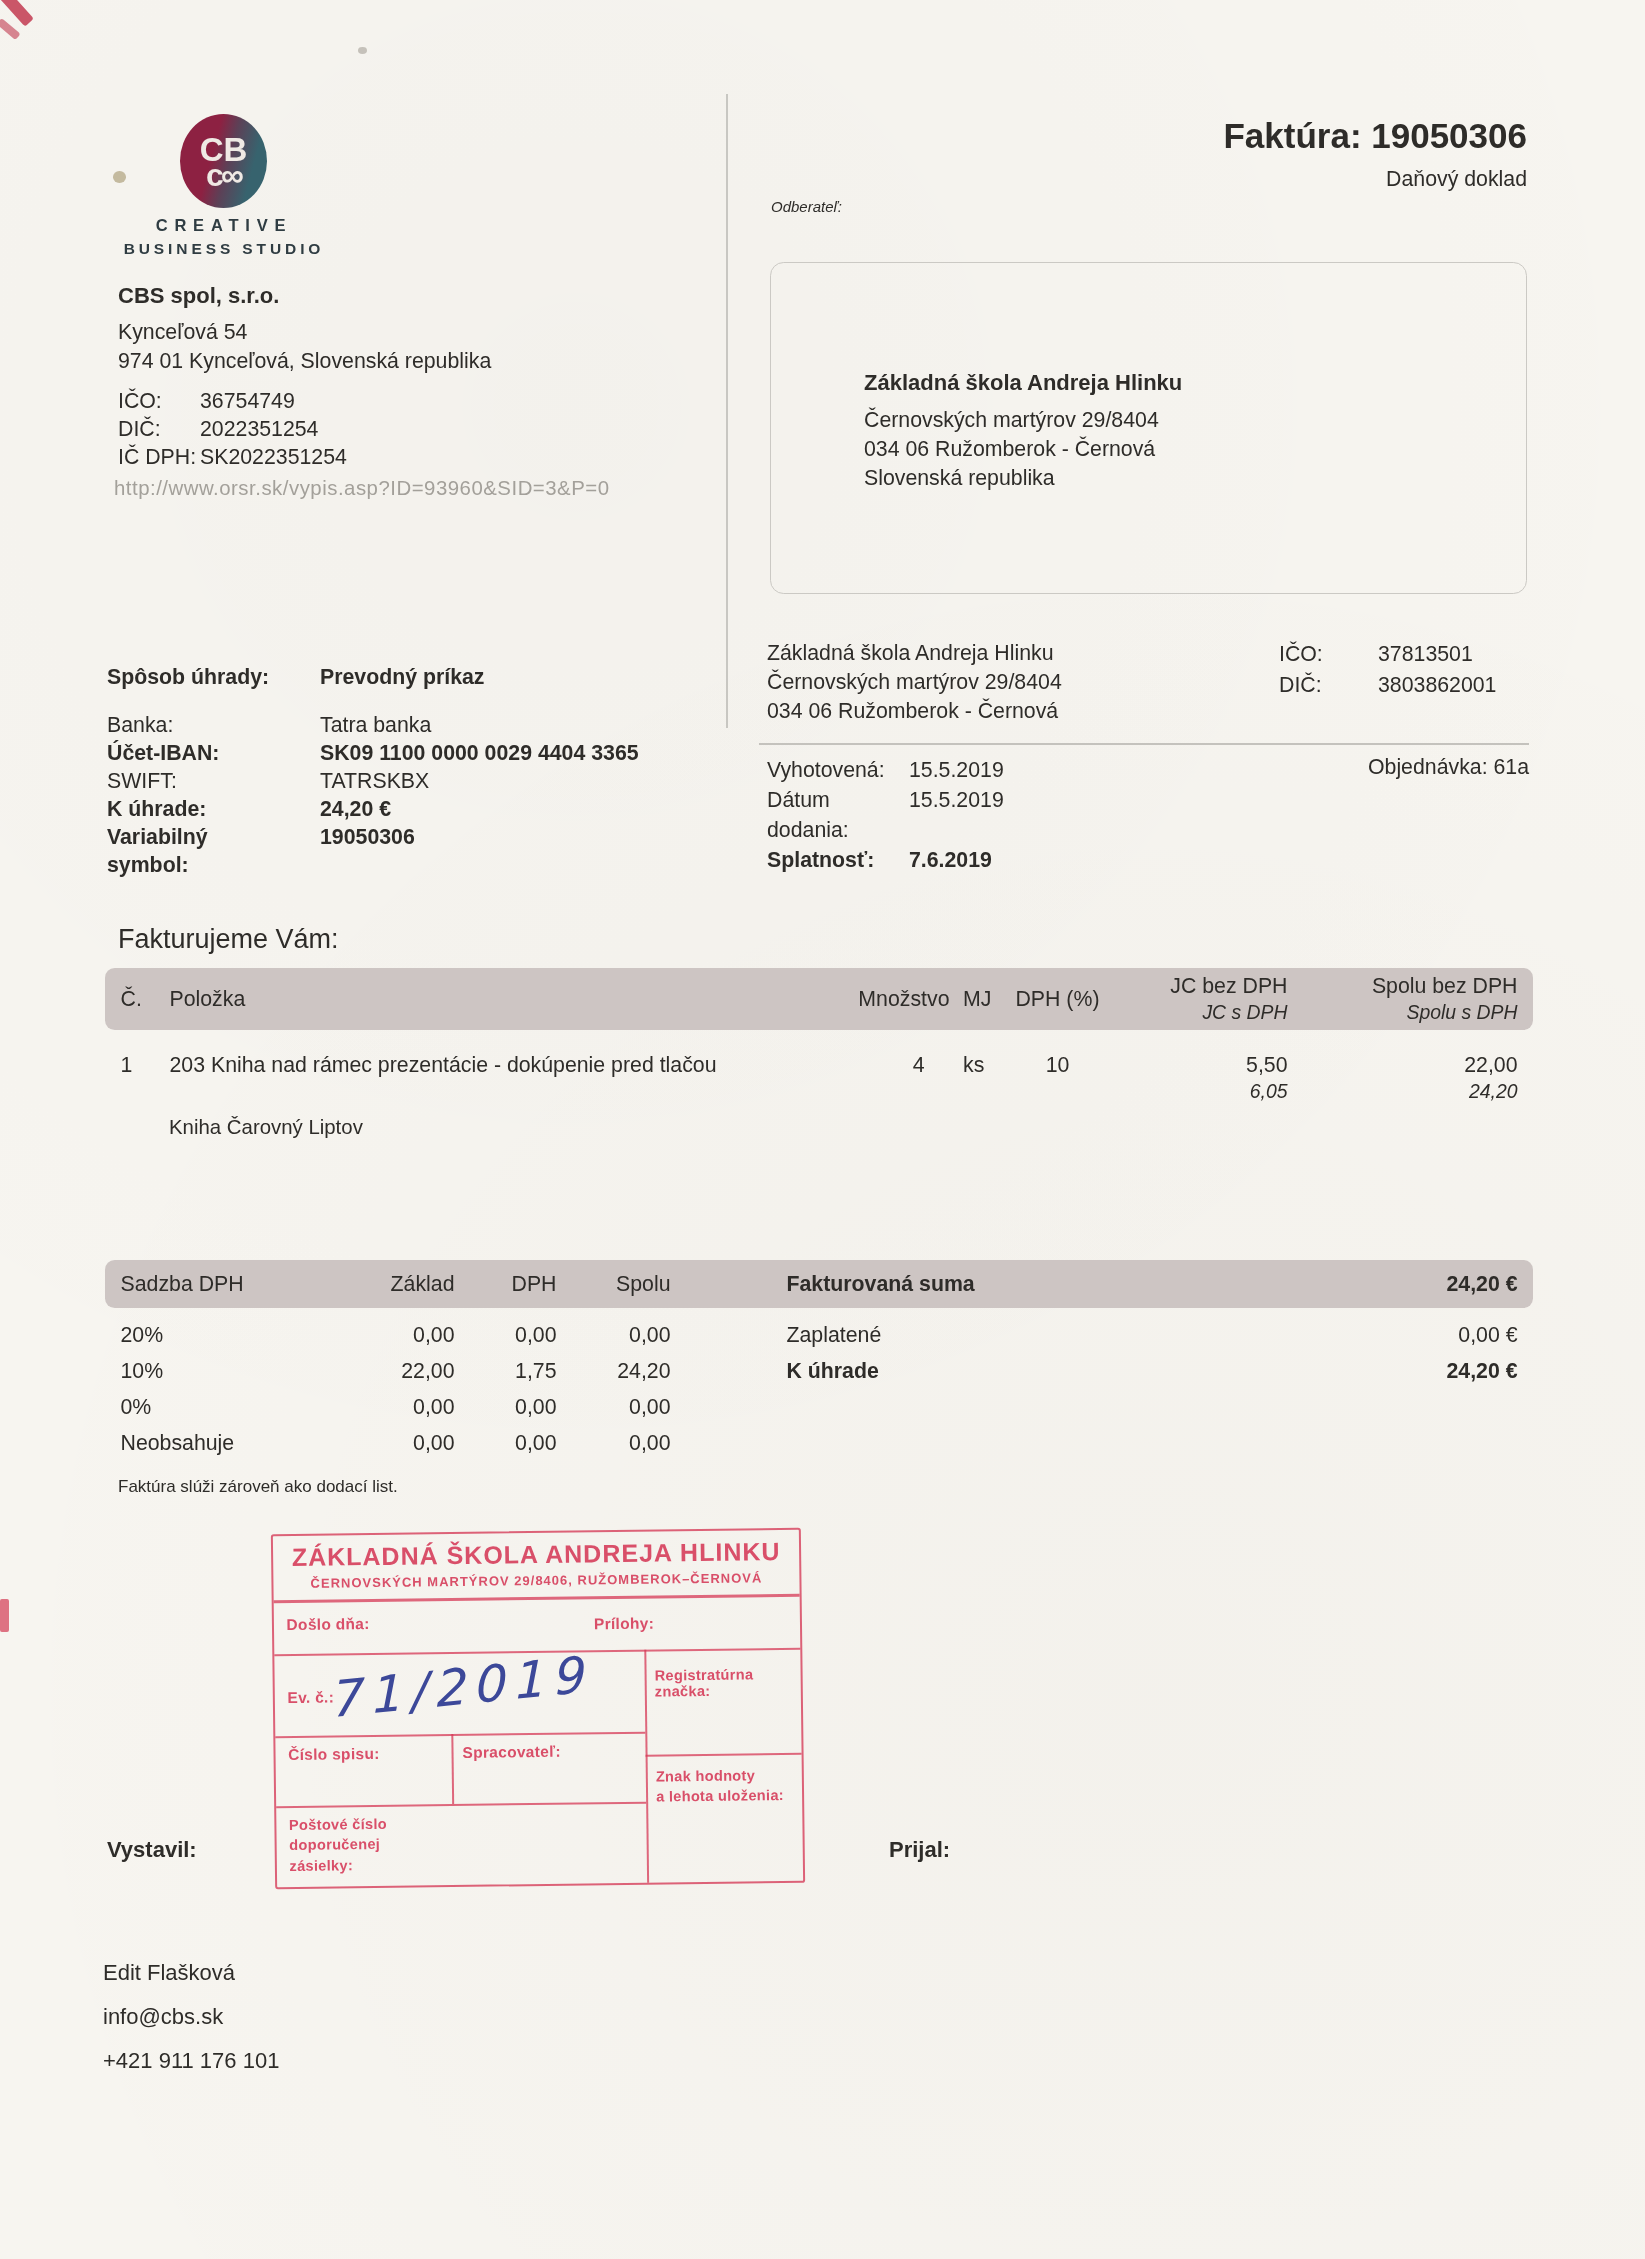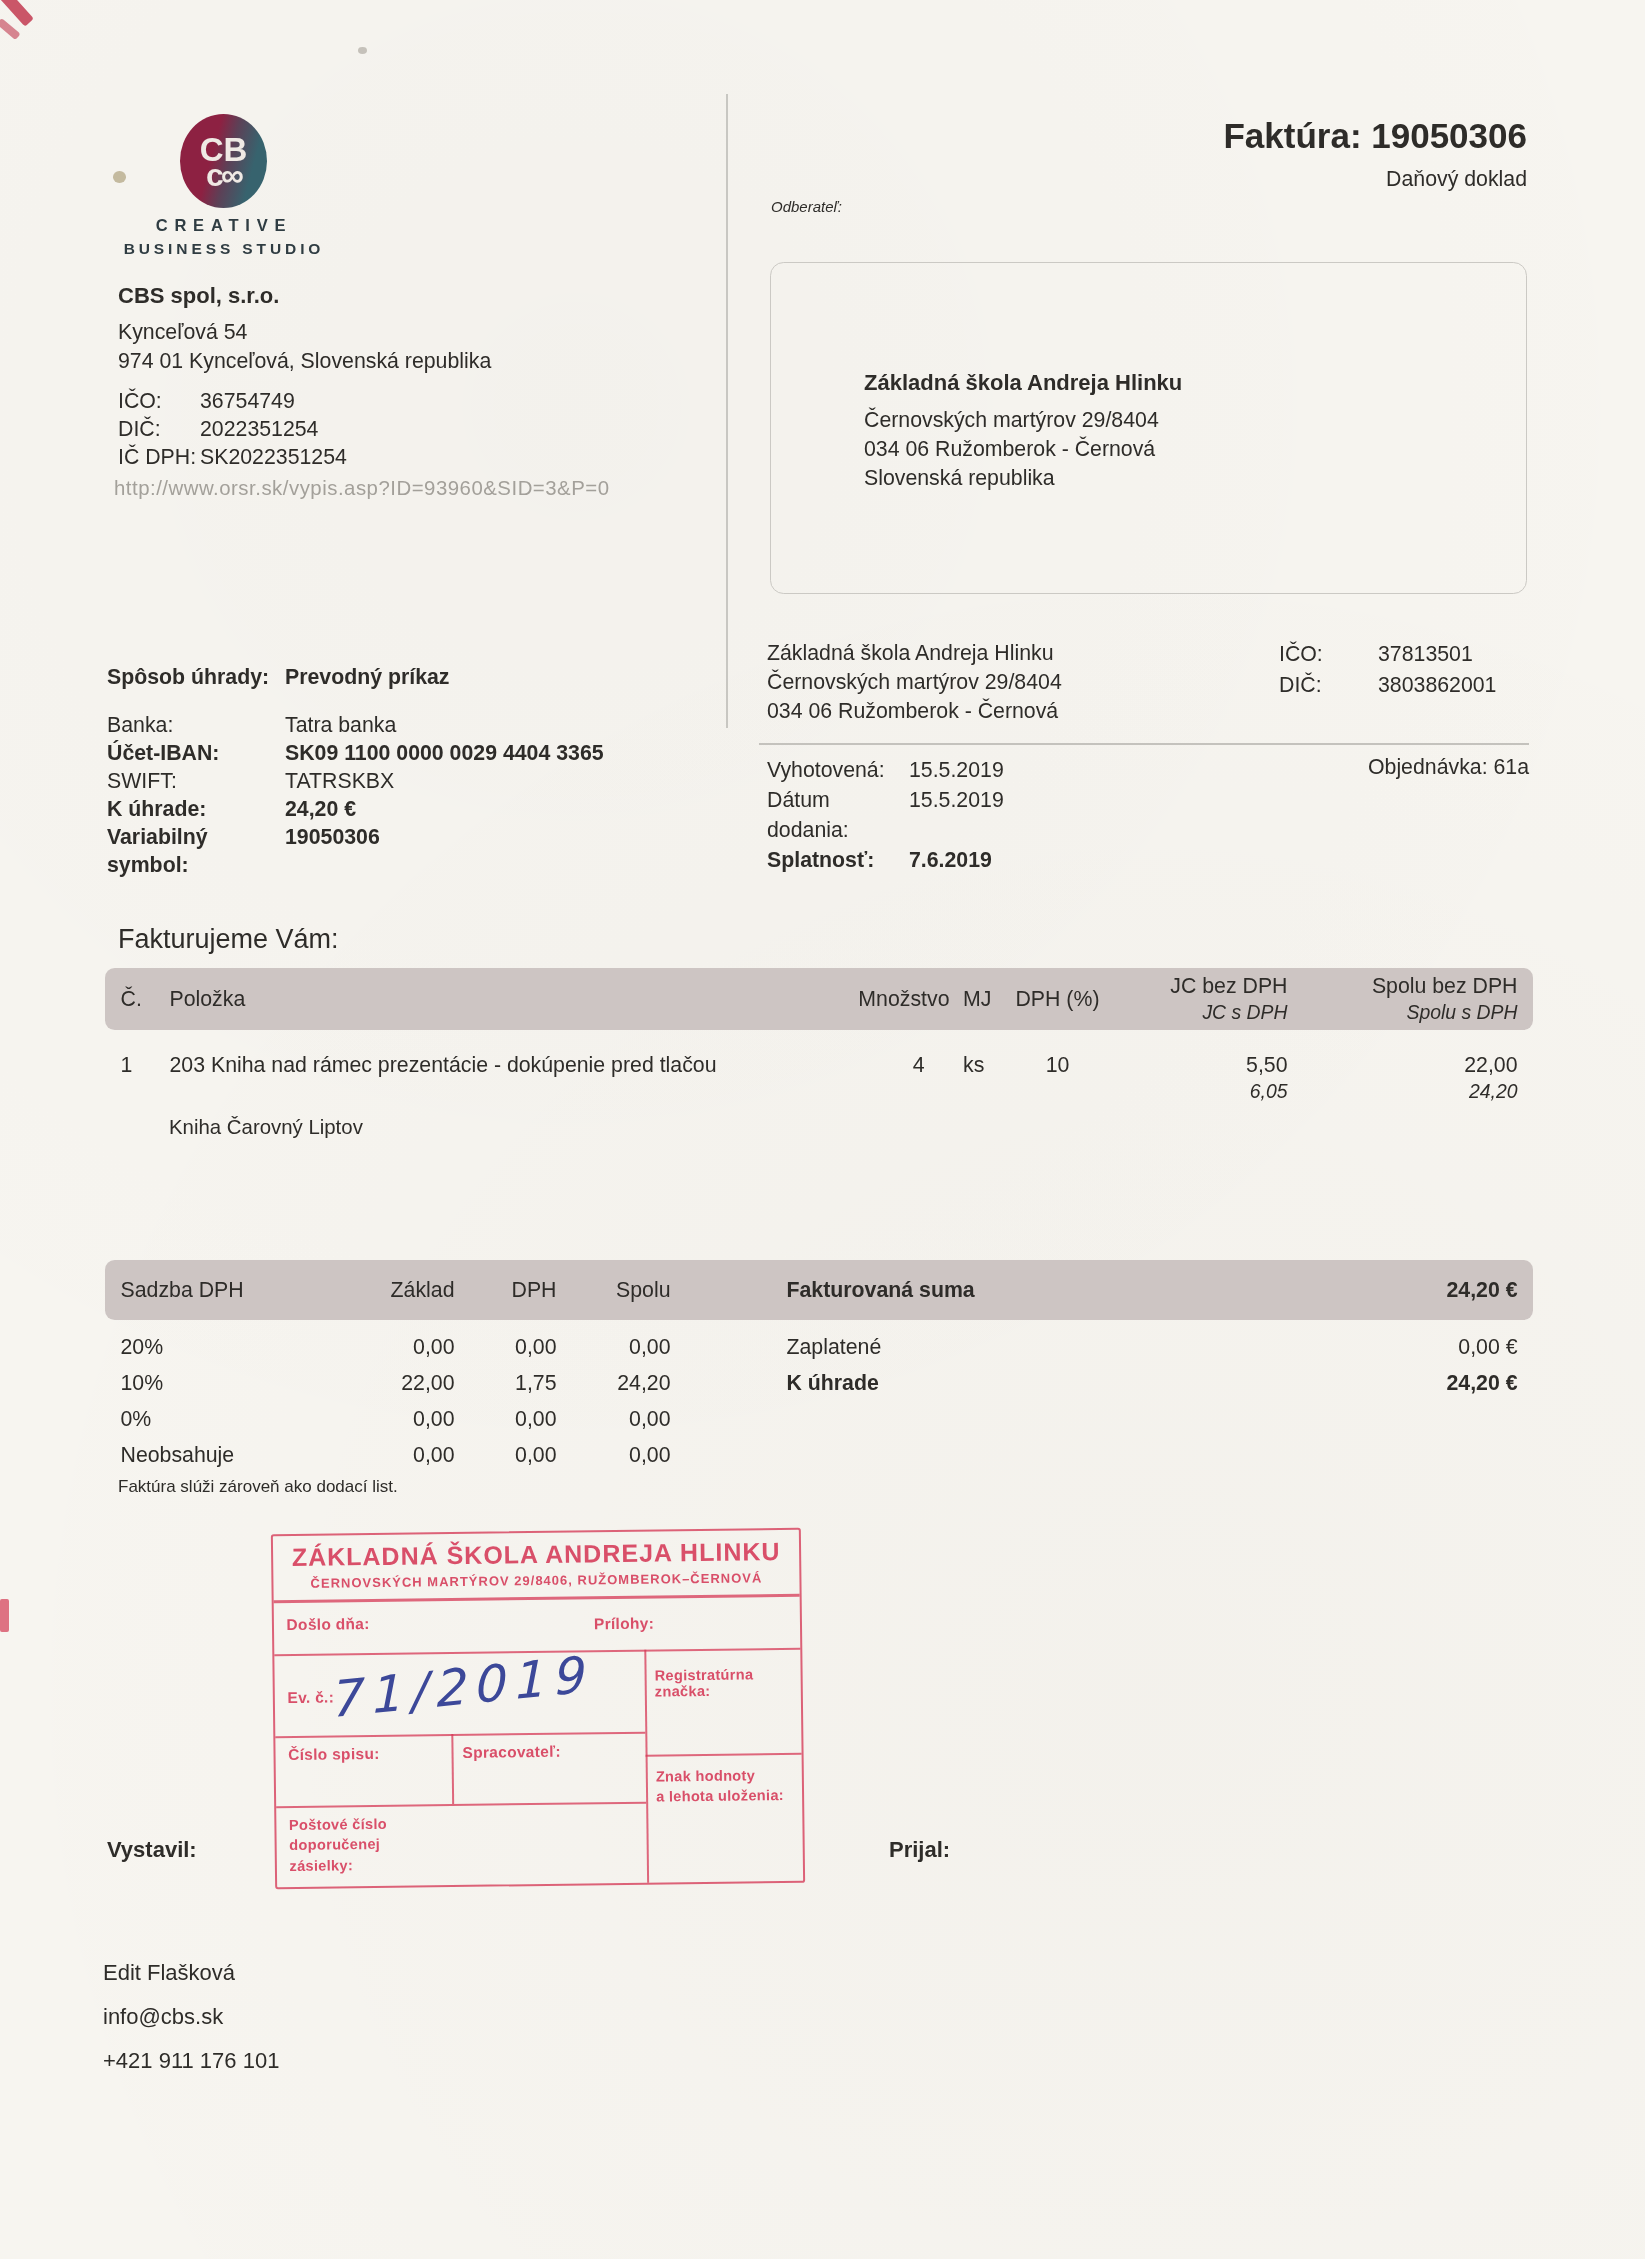--- a/index.html
+++ b/index.html
@@ -44,21 +44,21 @@
     border:1.9px solid #cbc9c4; border-radius:13.6px;
     padding:105px 0 0 93px; font-size:21.3px; line-height:29px;
   }
   .cust-box .name{ font-size:22px; font-weight:bold; margin-bottom:8.7px;}
 
   .vline{ left:726px; top:94px; width:1.9px; height:634px; background:#bdbbb6; opacity:.8;}
   .hline-mid{ left:759px; top:743px; width:770px; height:1.9px; background:#c4c2bd;}
 
   
   .payment{ left:107px; top:663px; font-size:21.3px;}
-  .payment .row{ display:flex; line-height:28px;}
+  .payment .row{ display:flex; line-height:28px;gap:35px;}
   .payment .row.first{ margin-bottom:20.4px;}
   .payment .lbl{ width:178px;}
   .b{ font-weight:bold;}
 
   
   .cust-sum{ left:767px; top:639px; font-size:21.3px; line-height:29px;}
   .cust-ids{ left:1279px; top:639px; font-size:21.3px; line-height:31px;}
   .cust-ids .row{ display:flex;}
   .cust-ids .lbl{ width:99px;}
   .dates{ left:767px; top:755px; font-size:21.3px;}
@@ -76,21 +76,21 @@
   }
   .tr{ text-align:right;} .tc{ text-align:center;} .pl{ padding-left:13.6px;}
   .sub{ font-style:italic; font-size:19.4px; margin-top:1.9px;}
   .itemrow{ padding:0 15.5px; margin-top:23px; font-size:21.3px; align-items:start;}
   .qty{ padding-right:25px;}
   .note{ margin:13.6px 0 0 64px; font-size:20.4px;}
 
   
   .vat-table{ left:105px; top:1260px; width:1428px;}
   .vgrid{ display:grid; grid-template-columns:243px 91px 102px 114px 116px auto 209px;}
-  .vband{ background:#cdc5c3; border-radius:9.7px; padding:0 15.5px; height:60px; align-items:center; font-size:21.3px;}
+  .vband{ background:#cdc5c3; border-radius:9.7px; padding:0 15.5px; height:48px; align-items:center; font-size:21.3px;}
   .vrows{ margin-top:9.7px;}
   .vrow{ padding:0 15.5px; height:36px; align-items:center; font-size:21.3px;}
   .note2{ left:118px; top:1477px; font-size:17px;}
 
   
   .stamp{
     left:273px; top:1531px; width:530px; height:355px;
     color:rgba(213,56,86,0.88); font-weight:bold;
     border:2.9px solid rgba(213,56,86,0.78); border-radius:2.9px;
     transform:rotate(-0.7deg);

